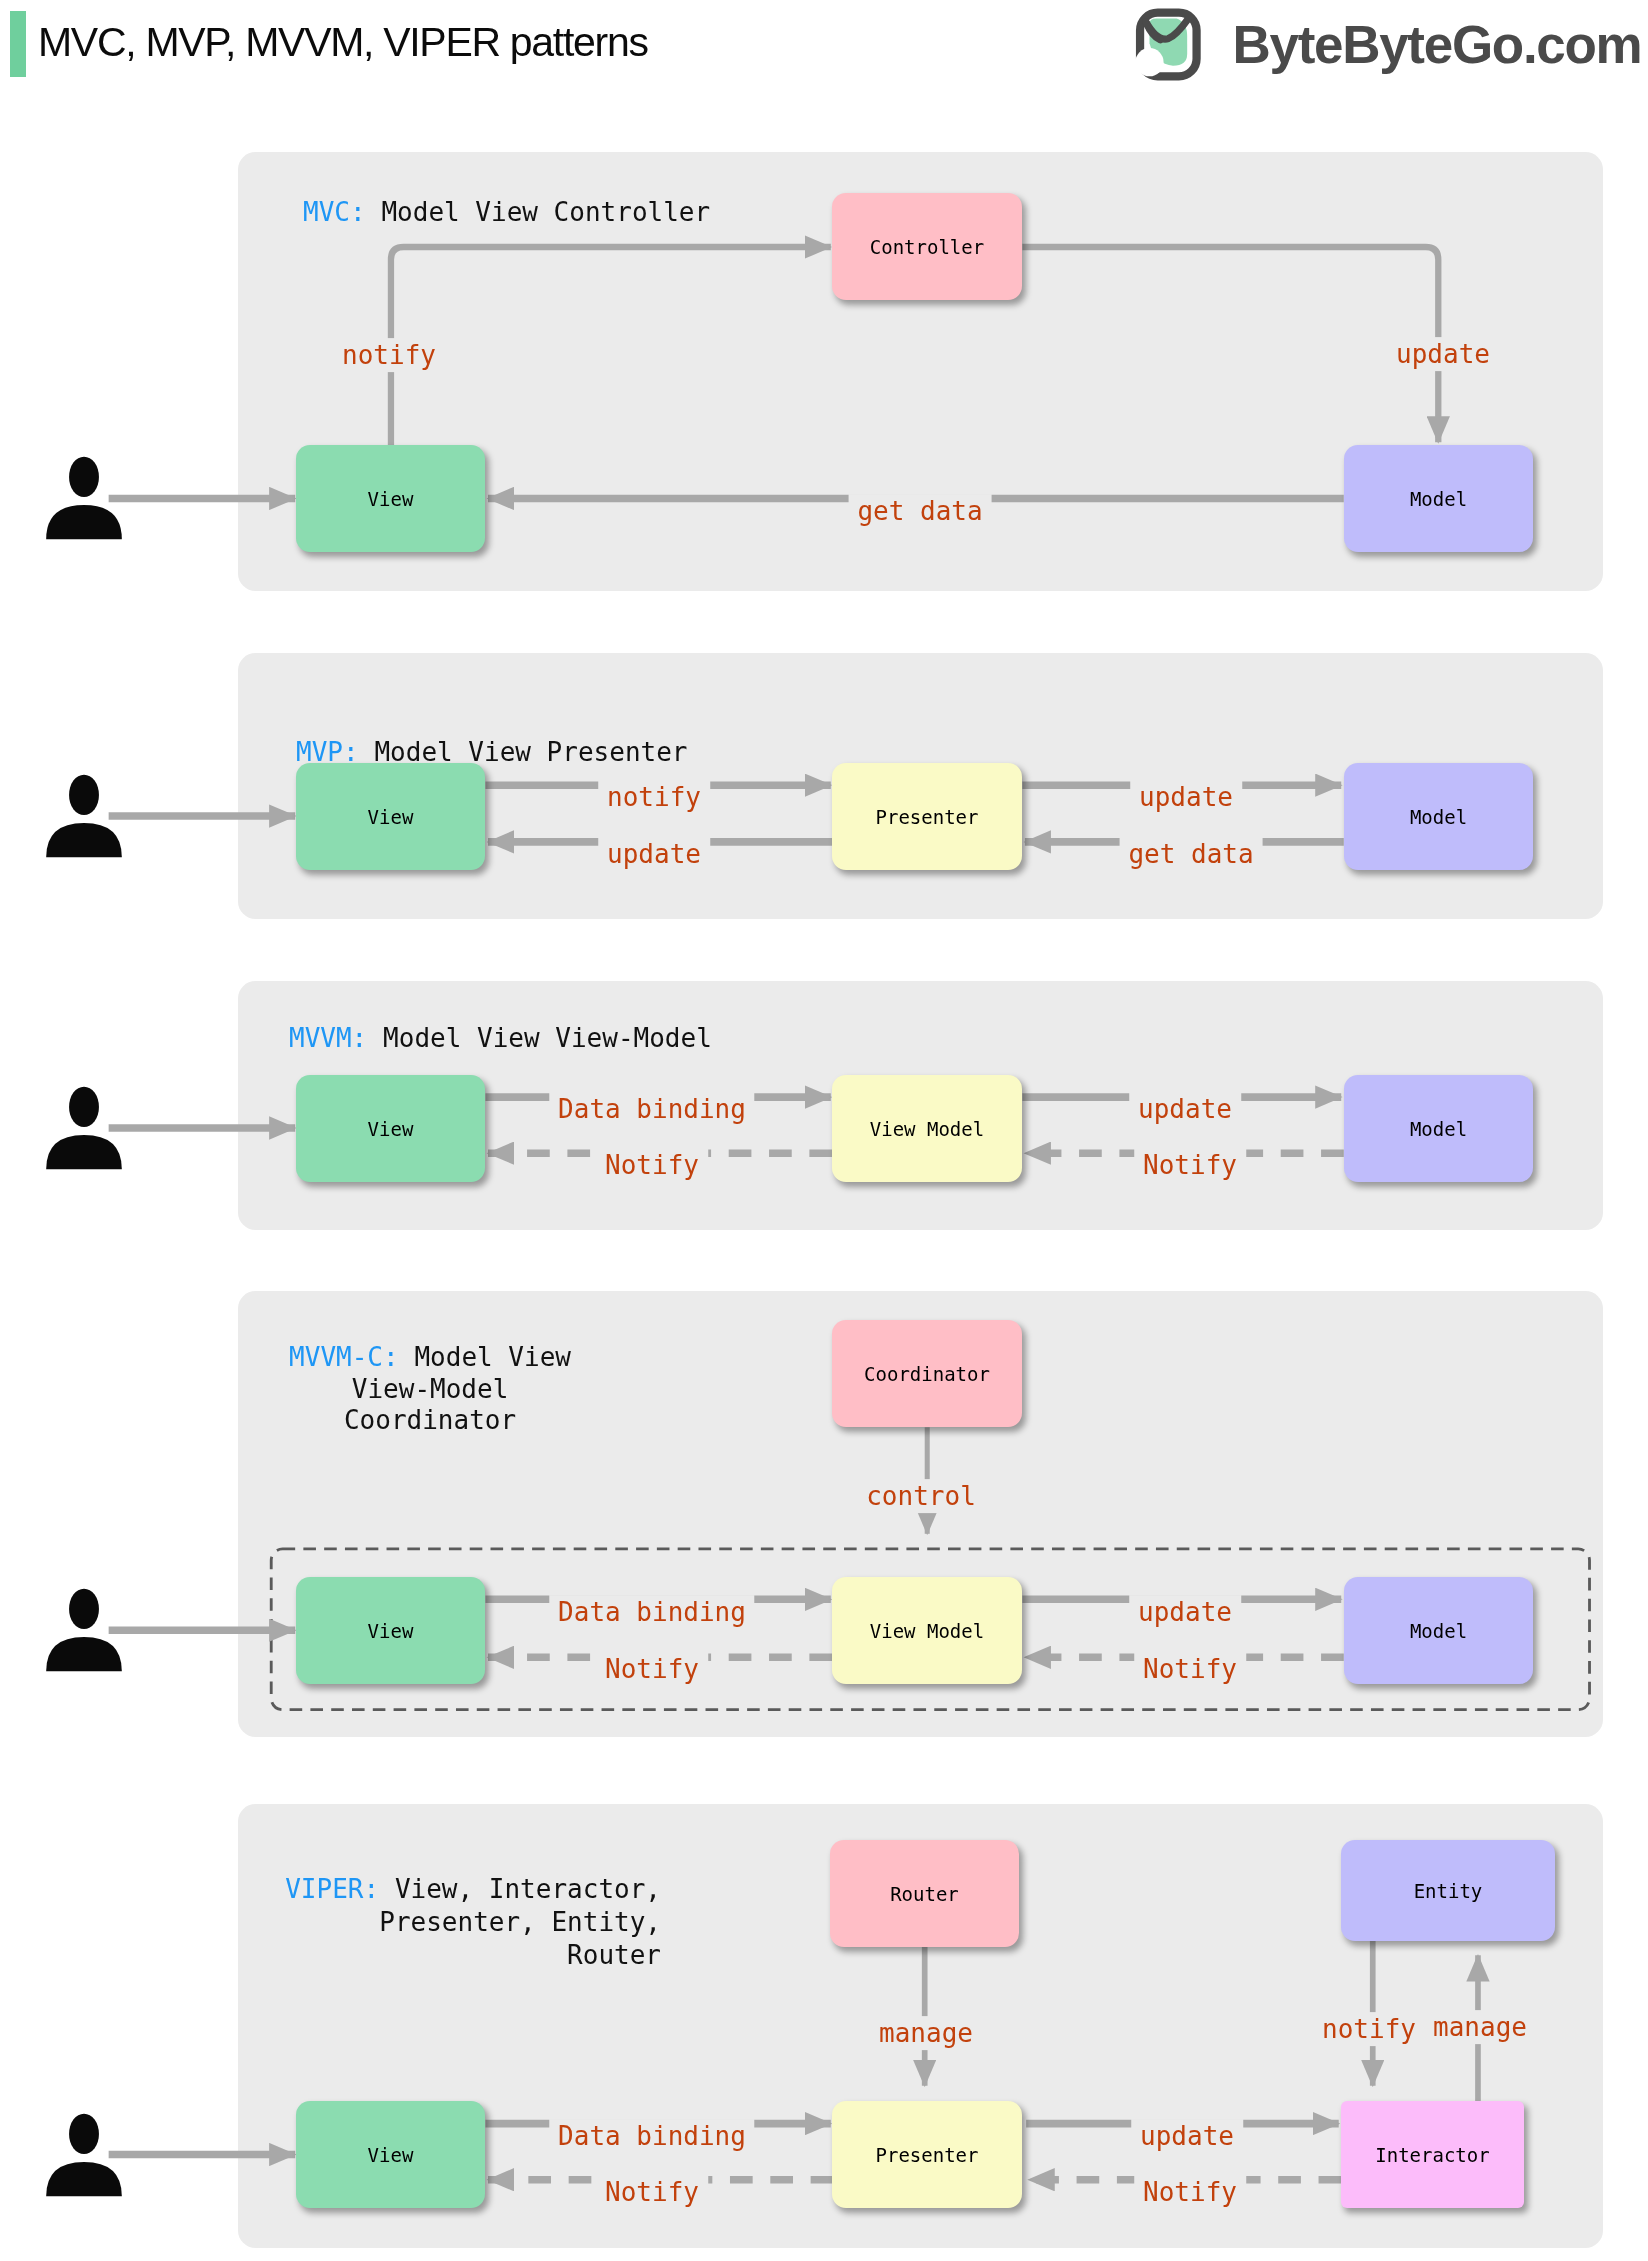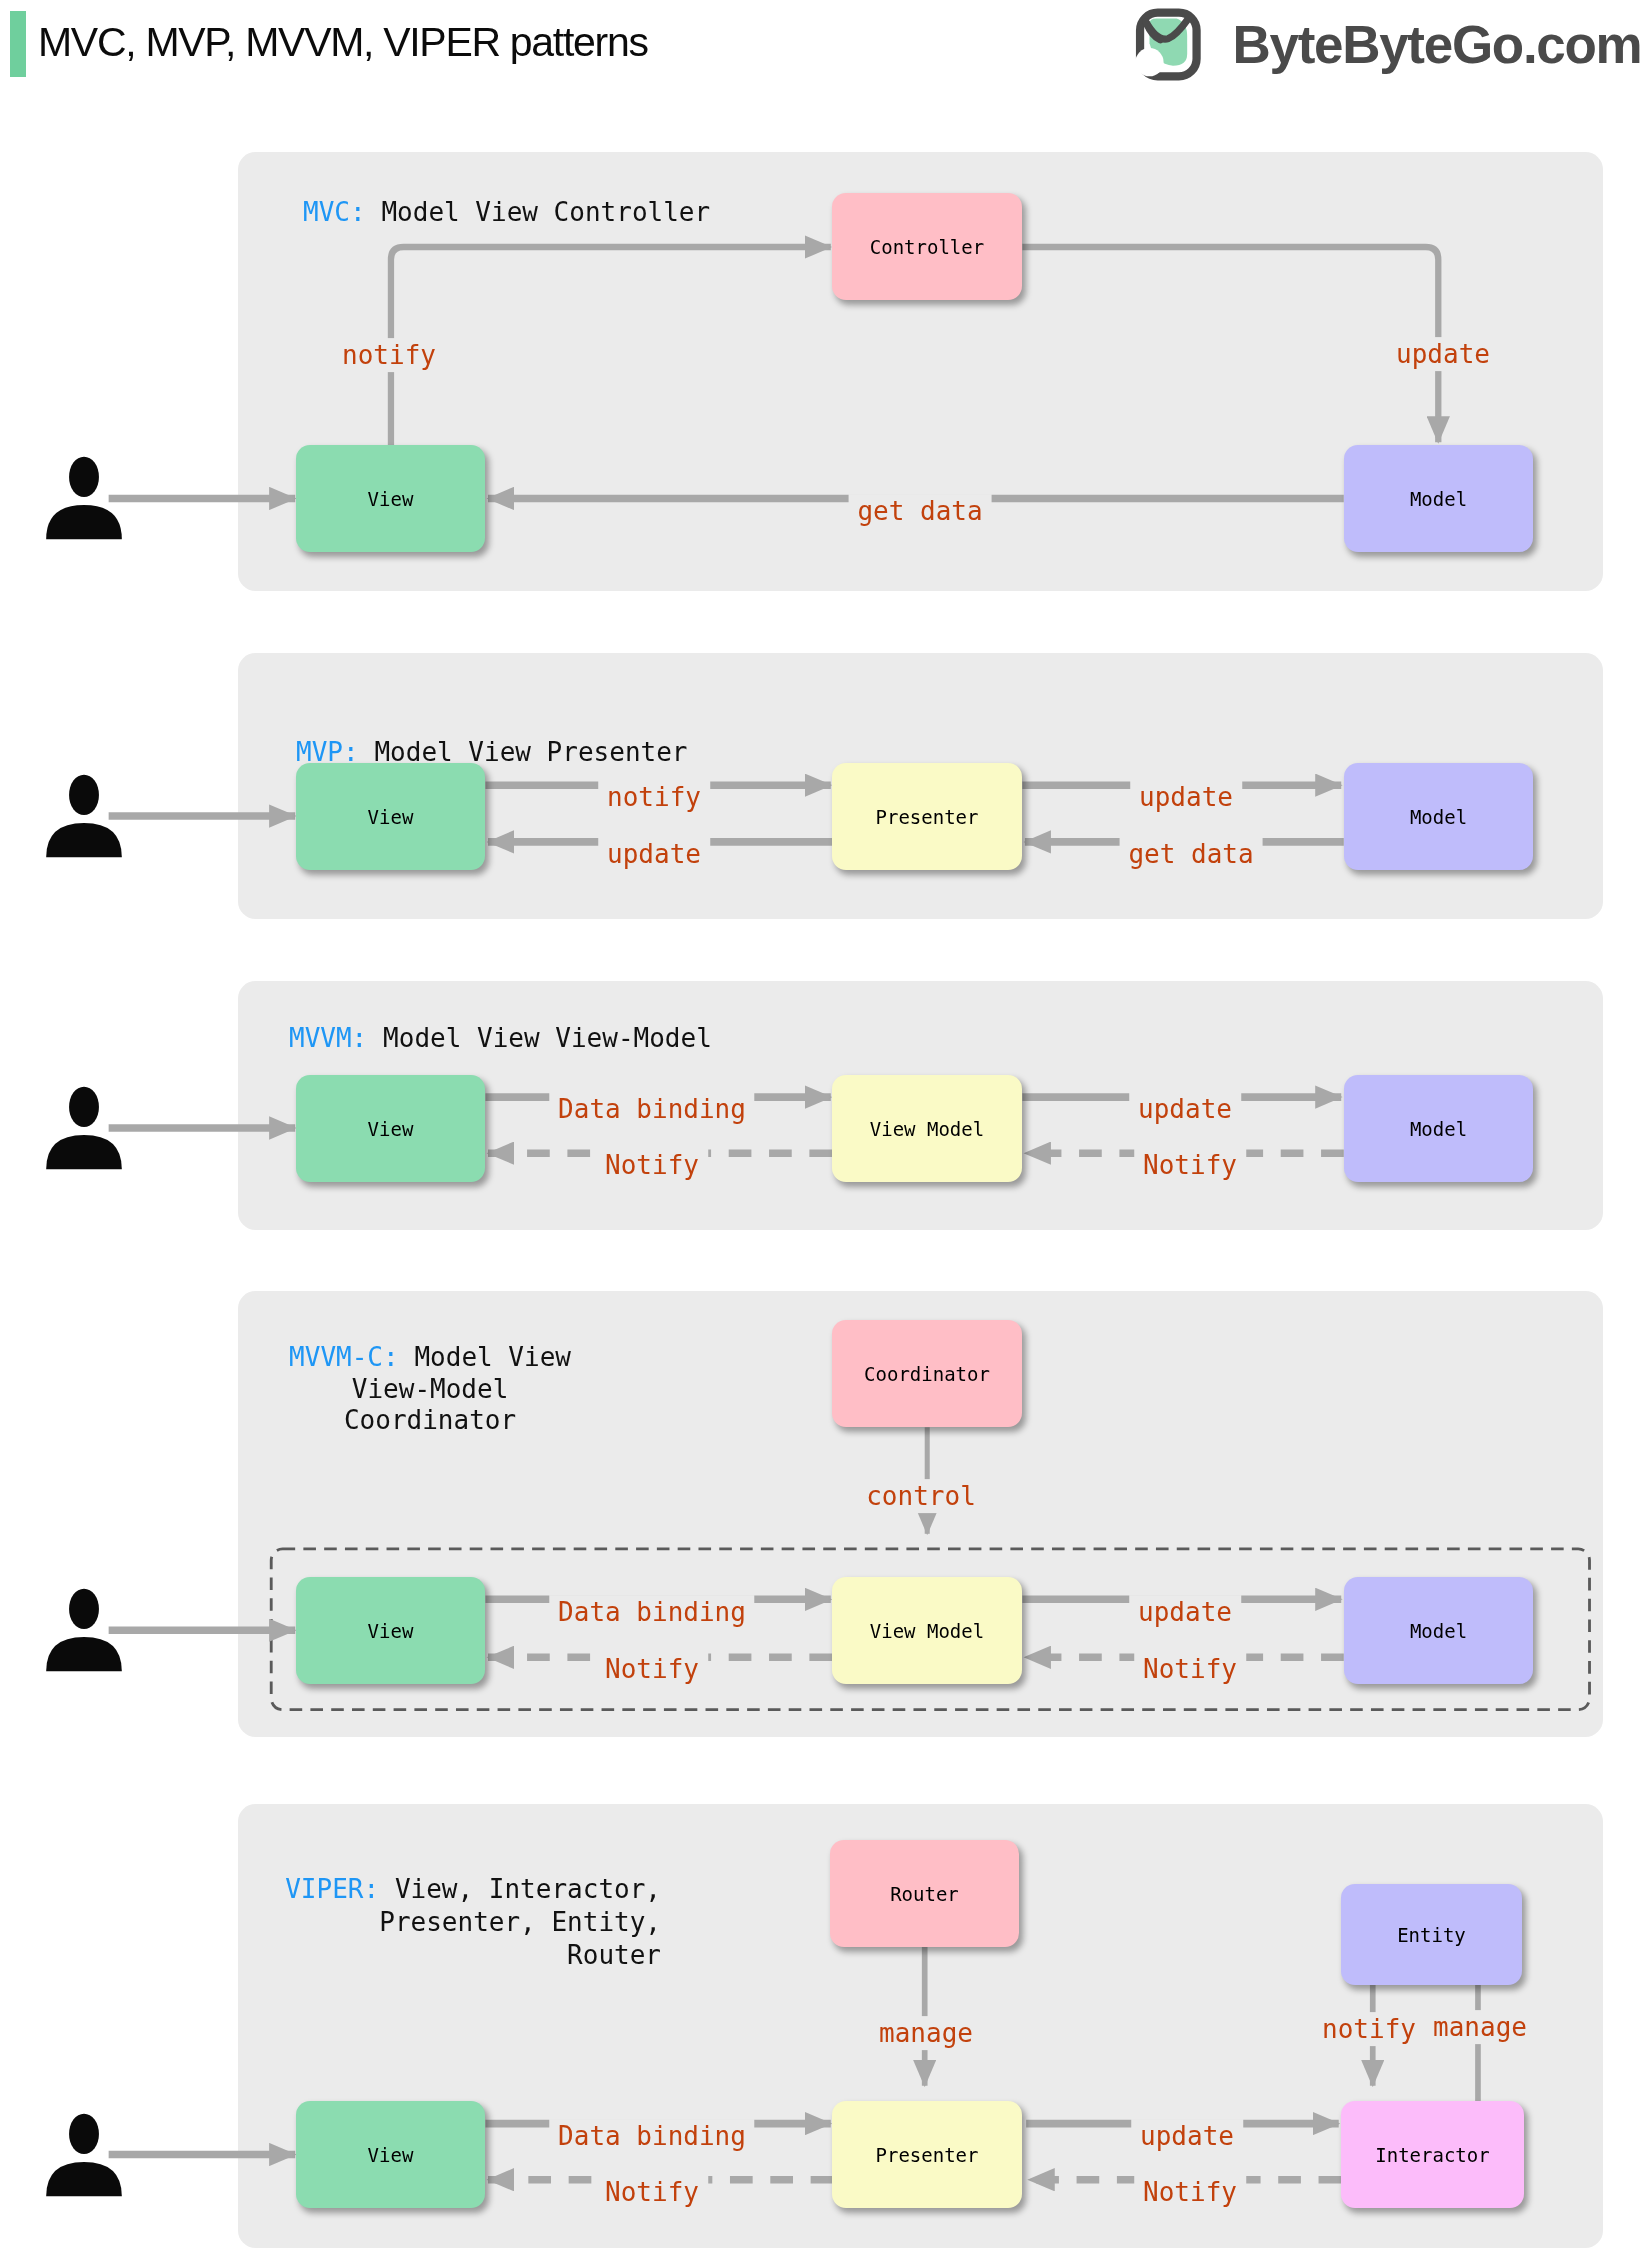--- a/index.html
+++ b/index.html
@@ -172,24 +172,24 @@
 
   <div class="phead-block" style="right:988px;top:1873px;line-height:33px;">
     <div><span class="abbr">VIPER:</span><span>View, Interactor,</span></div>
     <div>Presenter, Entity,</div>
     <div>Router</div>
   </div>
   <svg class="user" style="left:40px;top:2111px;" viewBox="0 0 140 140" width="88" height="88">
       <use href="#person"></use>
     </svg>
   <div class="box pink" style="left:830px;top:1840px;width:189px;height:107px;">Router</div>
-  <div class="box purple" style="left:1341px;top:1884px;width:181px;height:101px;">Entity</div>
+  <div class="box purple" style="left:1341px;top:1840px;width:214px;height:101px;">Entity</div>
   <div class="box green" style="left:296px;top:2101px;width:189px;height:107px;">View</div>
   <div class="box yellow" style="left:832px;top:2101px;width:190px;height:107px;">Presenter</div>
-  <div class="box magenta" style="left:1341px;top:2101px;width:183px;height:107px;">Interactor</div>
+  <div class="box magenta" style="left:1341px;top:2101px;width:183px;height:107px;border-radius:6px;">Interactor</div>
   <div class="alabel" style="left:926px;top:2021px;">manage</div>
   <div class="alabel" style="left:1369px;top:2017px;">notify</div>
   <div class="alabel" style="left:1480px;top:2015px;">manage</div>
   <div class="alabel" style="left:652px;top:2124px;">Data binding</div>
   <div class="alabel" style="left:652px;top:2180px;">Notify</div>
   <div class="alabel" style="left:1187px;top:2124px;">update</div>
   <div class="alabel" style="left:1190px;top:2180px;">Notify</div>
 
 </div>
 

